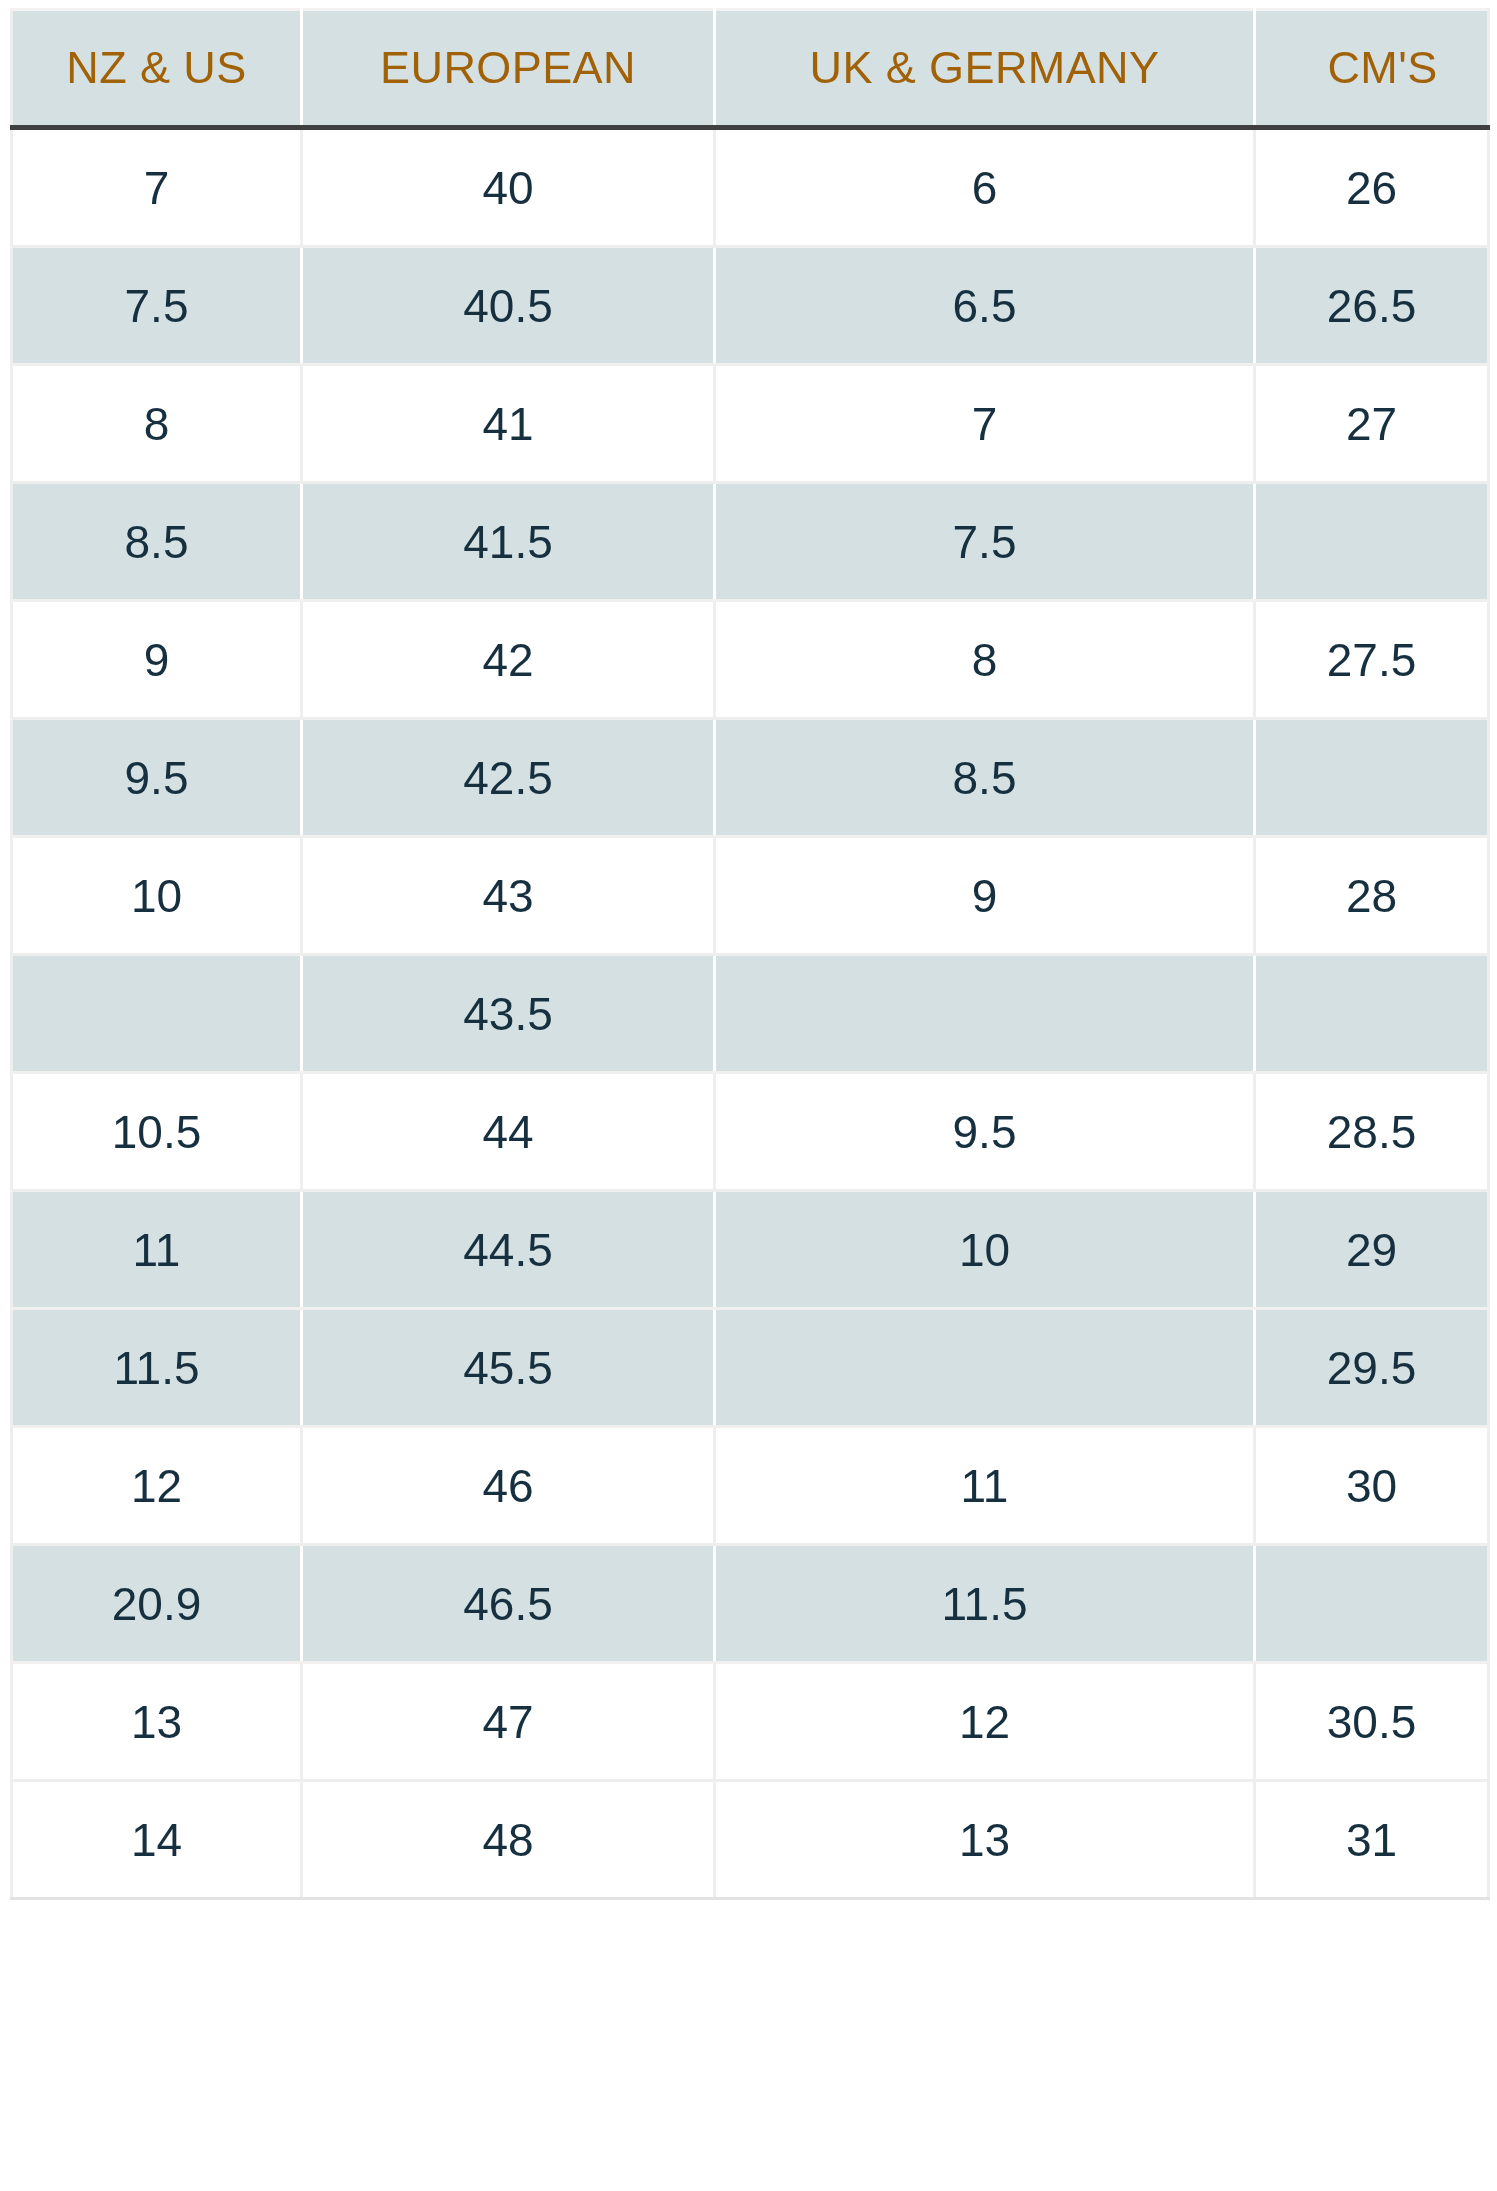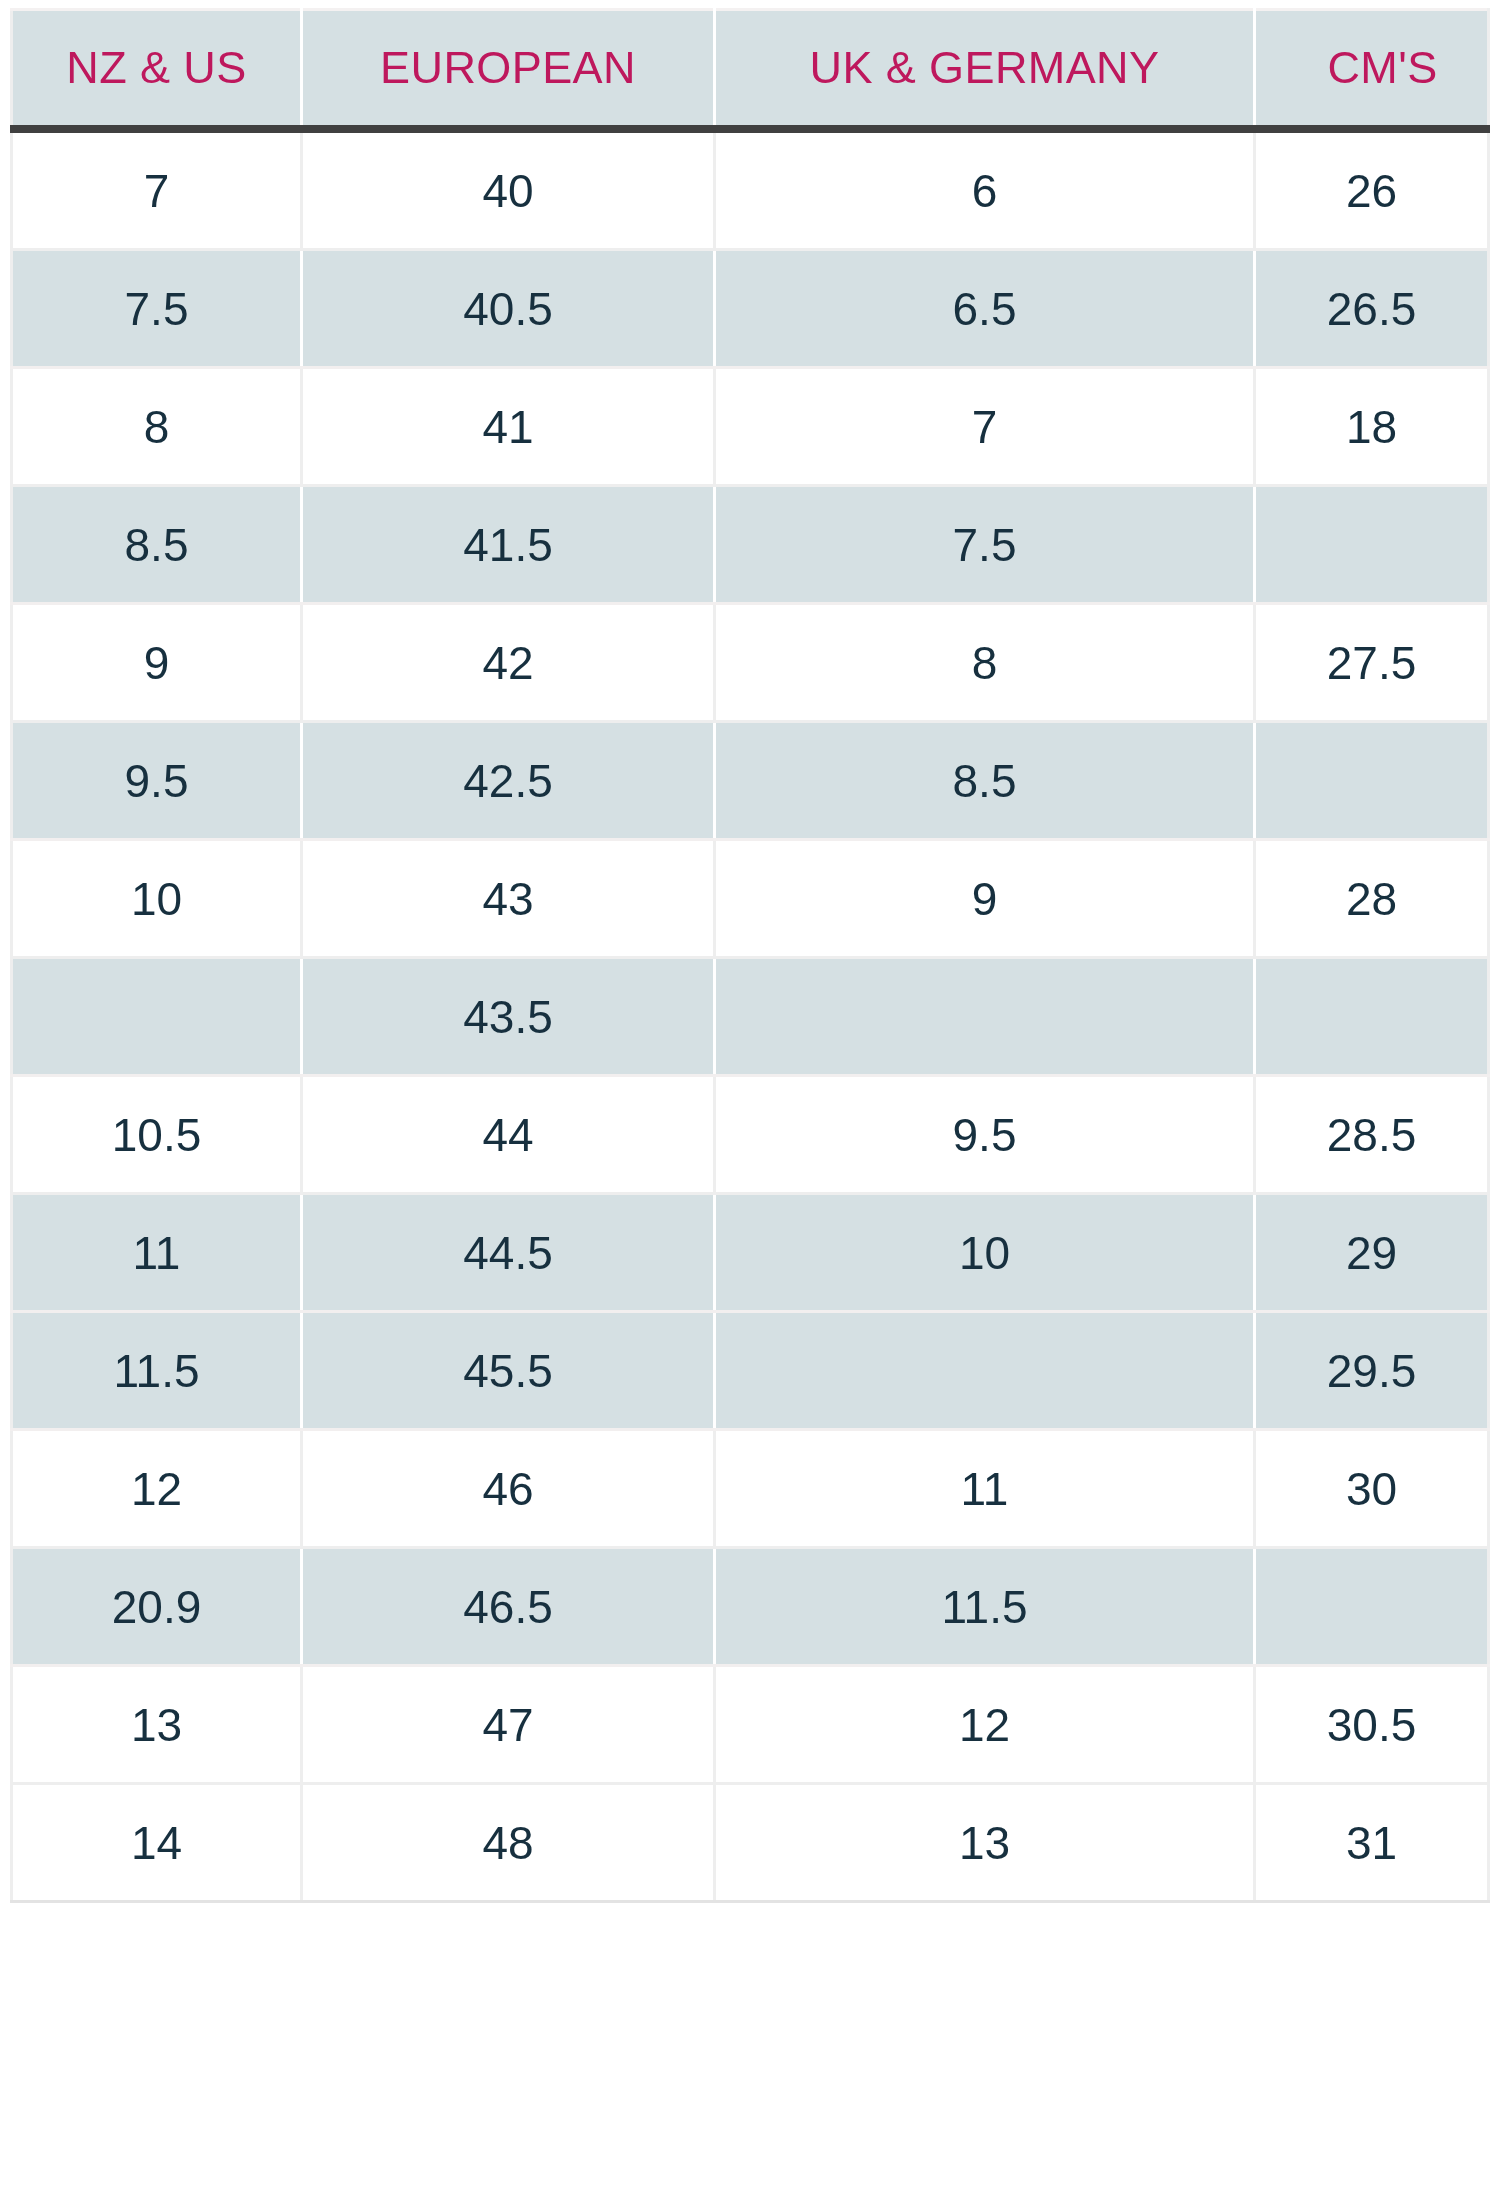--- a/index.html
+++ b/index.html
@@ -29,30 +29,30 @@
     background: #ffffff;
   }
 
   table.size-chart col.c-nz { width: 290px; }
   table.size-chart col.c-eu { width: 413px; }
   table.size-chart col.c-uk { width: 540px; }
   table.size-chart col.c-cm { width: 234px; }
 
   thead tr.head-row th {
     background: #d5e0e3;
-    color: #be185d;
+    color: #a16207;
     font-weight: 400;
     font-size: 45px;
     letter-spacing: 0.4px;
     text-align: center;
     vertical-align: middle;
     height: 114px;
     padding: 0 6px;
     border-right: 3px solid #ffffff;
-    border-bottom: 8px solid #404040;
+    border-bottom: 5px solid #404040;
     white-space: nowrap;
   }
   thead tr.head-row th:last-child {
     border-right: none;
     padding-left: 28px;
   }
 
   tbody tr td {
     color: #17303f;
     font-weight: 400;
@@ -120,21 +120,21 @@
         <tr class="row-shade">
           <td>7.5</td>
           <td>40.5</td>
           <td>6.5</td>
           <td>26.5</td>
         </tr>
         <tr class="row-plain">
           <td>8</td>
           <td>41</td>
           <td>7</td>
-          <td>18</td>
+          <td>27</td>
         </tr>
         <tr class="row-shade">
           <td>8.5</td>
           <td>41.5</td>
           <td>7.5</td>
           <td></td>
         </tr>
         <tr class="row-plain">
           <td>9</td>
           <td>42</td>

